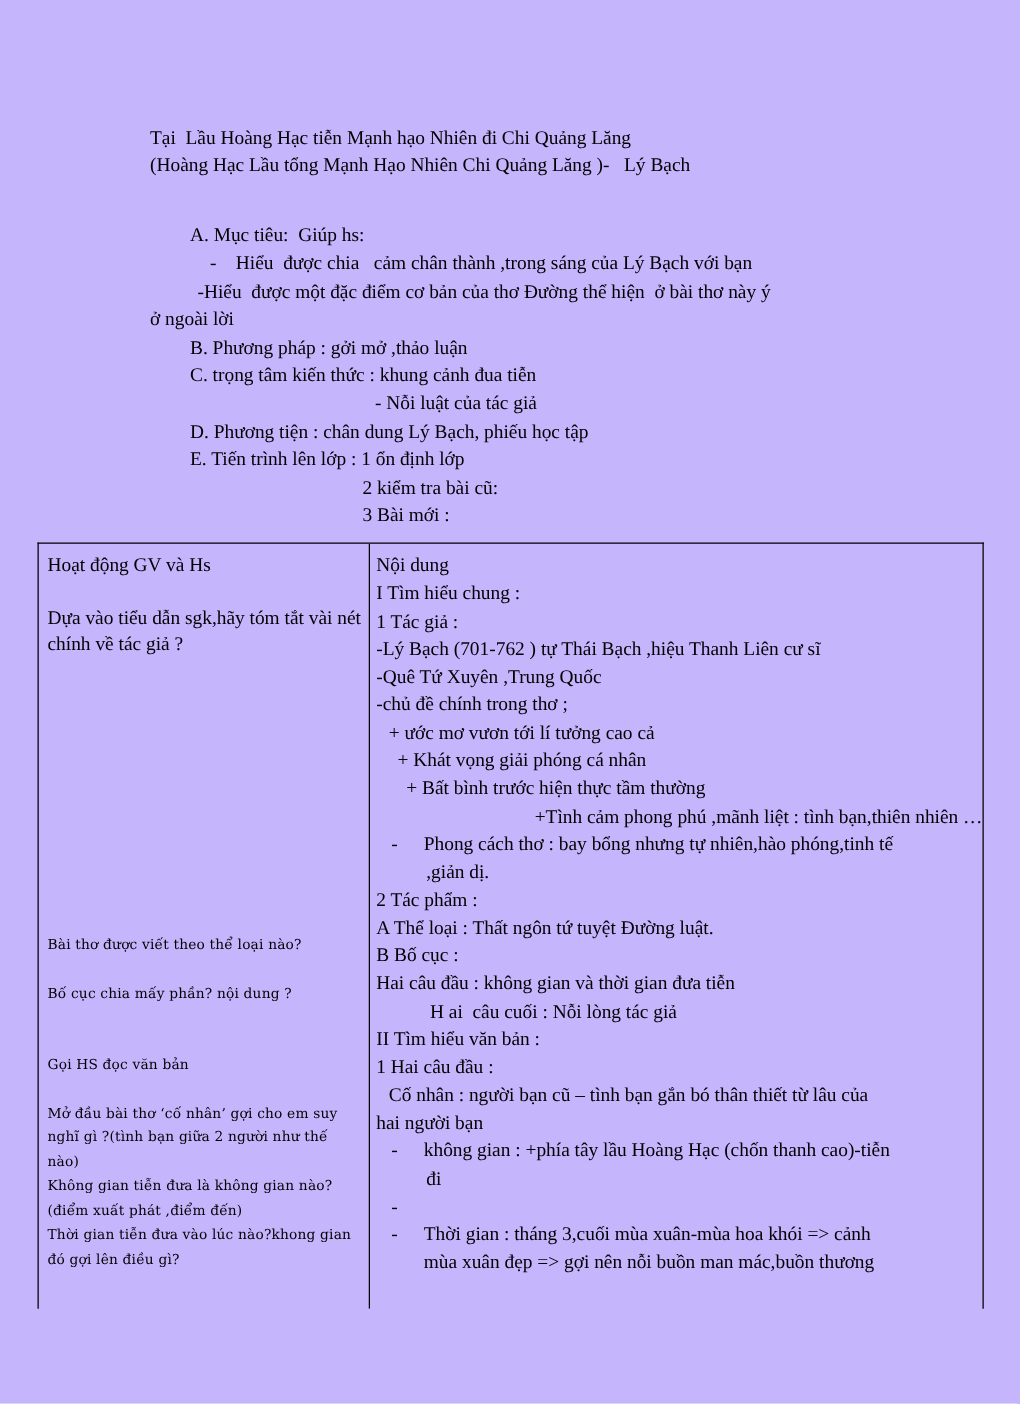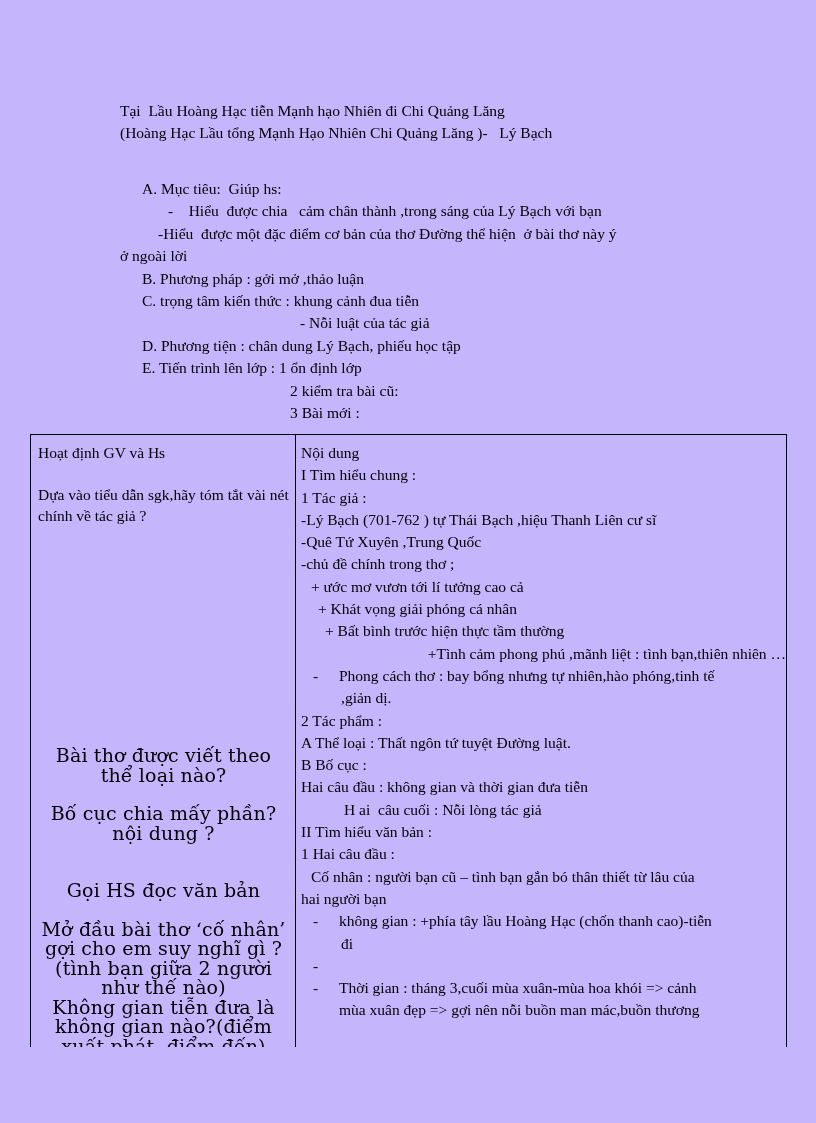--- a/index.html
+++ b/index.html
@@ -36,21 +36,21 @@
     position: absolute;
     left: 120px;
     top: 178px;
     width: 660px;
   }
   .oline {
     font-size: 15.5px;
     line-height: 22.4px;
     white-space: pre;
   }
-  .ind-1 { margin-left: 22px; }
+  .ind-1 { margin-left: 32px; }
   .ind-3 { margin-left: 160px; }
 
   
   .tbl {
     position: absolute;
     left: 30px;
     top: 434px;
     width: 757px;
     height: 613px;
     border: 1.4px solid #000;
@@ -83,24 +83,23 @@
   .cl-q {
     font-size: 15.5px;
     line-height: 21px;
   }
   .gap-21 { height: 21px; }
   .gap-big { height: 220px; }
 
   
   .alt-font {
     font-family: "DejaVu Serif", "Liberation Serif", serif;
-    font-size: 19px;
+    font-size: 11px;
     line-height: 19.5px;
     letter-spacing: 0.15px;
-    text-align: center;
   }
 
   .cr-line {
     font-size: 15.5px;
     line-height: 22.3px;
     white-space: pre;
   }
   .r-ind0 { margin-left: 0; }
   .r-plus1 { margin-left: 10px; }
   .r-plus2 { margin-left: 17px; }
@@ -141,21 +140,21 @@
     <div class="oline" style="margin-left:180px">- Nỗi luật của tác giả</div>
     <div class="oline ind-1">D. Phương tiện : chân dung Lý Bạch, phiếu học tập</div>
     <div class="oline ind-1">E. Tiến trình lên lớp : 1 ổn định lớp</div>
     <div class="oline" style="margin-left:170px">2 kiểm tra bài cũ:</div>
     <div class="oline" style="margin-left:170px">3 Bài mới :</div>
   </div>
 
   <div class="tbl">
 
     <div class="col-left">
-      <div class="cl-head">Hoạt định GV và Hs</div>
+      <div class="cl-head">Hoạt động GV và Hs</div>
       <div class="gap-21"></div>
       <div class="cl-q">Dựa vào tiểu dẫn sgk,hãy tóm tắt vài nét chính về tác giả ?</div>
 
       <div class="gap-big"></div>
 
       <div class="alt-font">Bài thơ được viết theo thể loại nào?</div>
       <div style="height:19px"></div>
       <div class="alt-font">Bố cục chia mấy phần? nội dung ?</div>
       <div style="height:38px"></div>
       <div class="alt-font">Gọi  HS đọc văn bản</div>

